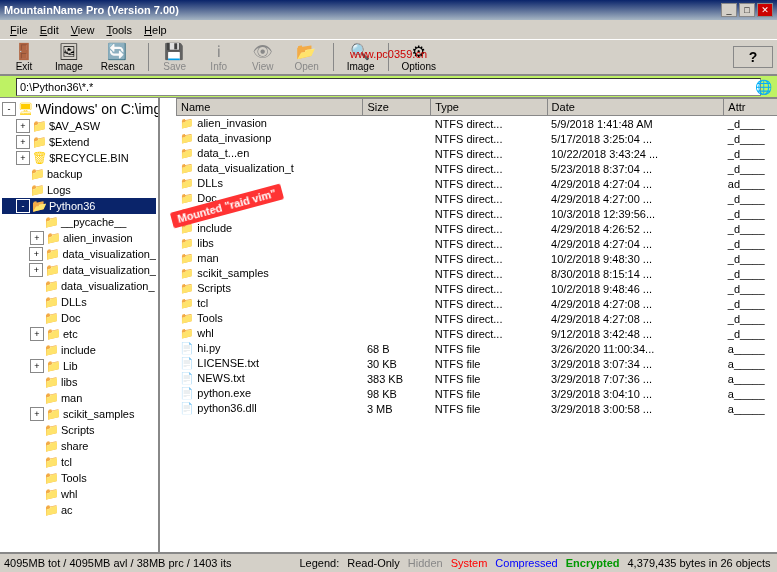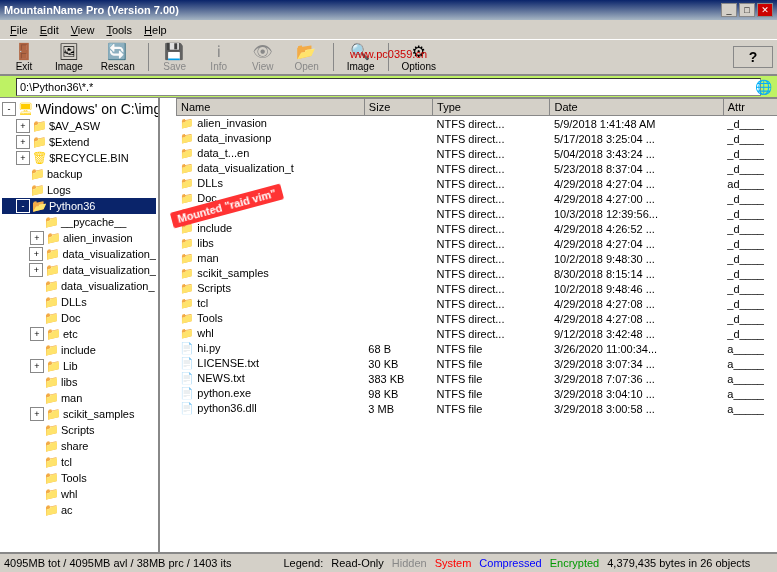--- a/index.html
+++ b/index.html
@@ -42,21 +42,21 @@
     .file-table { width: 100%; border-collapse: collapse; margin-left: 16px; }
     .file-table th { background: #d4d0c8; border: 1px solid #888; padding: 2px 4px; text-align: left; font-size: 11px; font-weight: normal; cursor: pointer; position: sticky; top: 0; white-space: nowrap; }
     .file-table td { padding: 1px 4px; font-size: 11px; white-space: nowrap; border-bottom: none; }
     
     
     .status-bar { background: #d4d0c8; height: 20px; display: flex; align-items: center; padding: 0 4px; border-top: 2px solid #888; font-size: 11px; gap: 8px; }
     .legend-item { font-size: 11px; }
     .legend-hidden { color: #888; }
     .legend-system { color: #ff0000; }
     .legend-compressed { color: #0000ff; }
-    .legend-encrypted { color: #009900; }
+    .legend-encrypted { color: #009900; font-weight: bold; }
     
     
     ::-webkit-scrollbar { width: 14px; height: 14px; }
     ::-webkit-scrollbar-track { background: #d4d0c8; }
     ::-webkit-scrollbar-thumb { background: #a0a0a0; border: 2px solid #d4d0c8; }
     
     
     .overlay-arrow { position: absolute; left: 170px; top: 100px; background: #ff3333; color: white; font-size: 11px; font-weight: bold; padding: 2px 6px; transform: rotate(-15deg); pointer-events: none; border-radius: 2px; z-index: 100; white-space: nowrap; }
     .main-wrapper { position: relative; }
     
@@ -350,21 +350,21 @@
     <td><span>📁</span> data_invasionp</td>
     <td></td>
     <td>NTFS direct...</td>
     <td>5/17/2018 3:25:04 ...</td>
     <td>_d____</td>
   </tr>
             <tr>
     <td><span>📁</span> data_t...en</td>
     <td></td>
     <td>NTFS direct...</td>
-    <td>5/04/2018 3:43:24 ...</td>
+    <td>10/22/2018 3:43:24 ...</td>
     <td>_d____</td>
   </tr>
             <tr>
     <td><span>📁</span> data_visualization_t</td>
     <td></td>
     <td>NTFS direct...</td>
     <td>5/23/2018 8:37:04 ...</td>
     <td>_d____</td>
   </tr>
             <tr>
@@ -480,20 +480,20 @@
     <td>a_____</td>
   </tr>
           </tbody>
       </table>
     </div>
   </div>
 </div>
 
 <div class="status-bar">
   <span>4095MB tot / 4095MB avl / 38MB prc / 1403 its</span>
-  <span style="margin-left:8px;padding-left:36px;">Legend:</span>
+  <span style="margin-left:24px;padding-left:36px;">Legend:</span>
   <span class="legend-item">Read-Only</span>
   <span class="legend-item legend-hidden">Hidden</span>
   <span class="legend-item legend-system">System</span>
   <span class="legend-item legend-compressed">Compressed</span>
   <span class="legend-item legend-encrypted">Encrypted</span>
   <span style="flex:1;">4,379,435 bytes in 26 objects</span>
 </div>
 
 </body></html>

